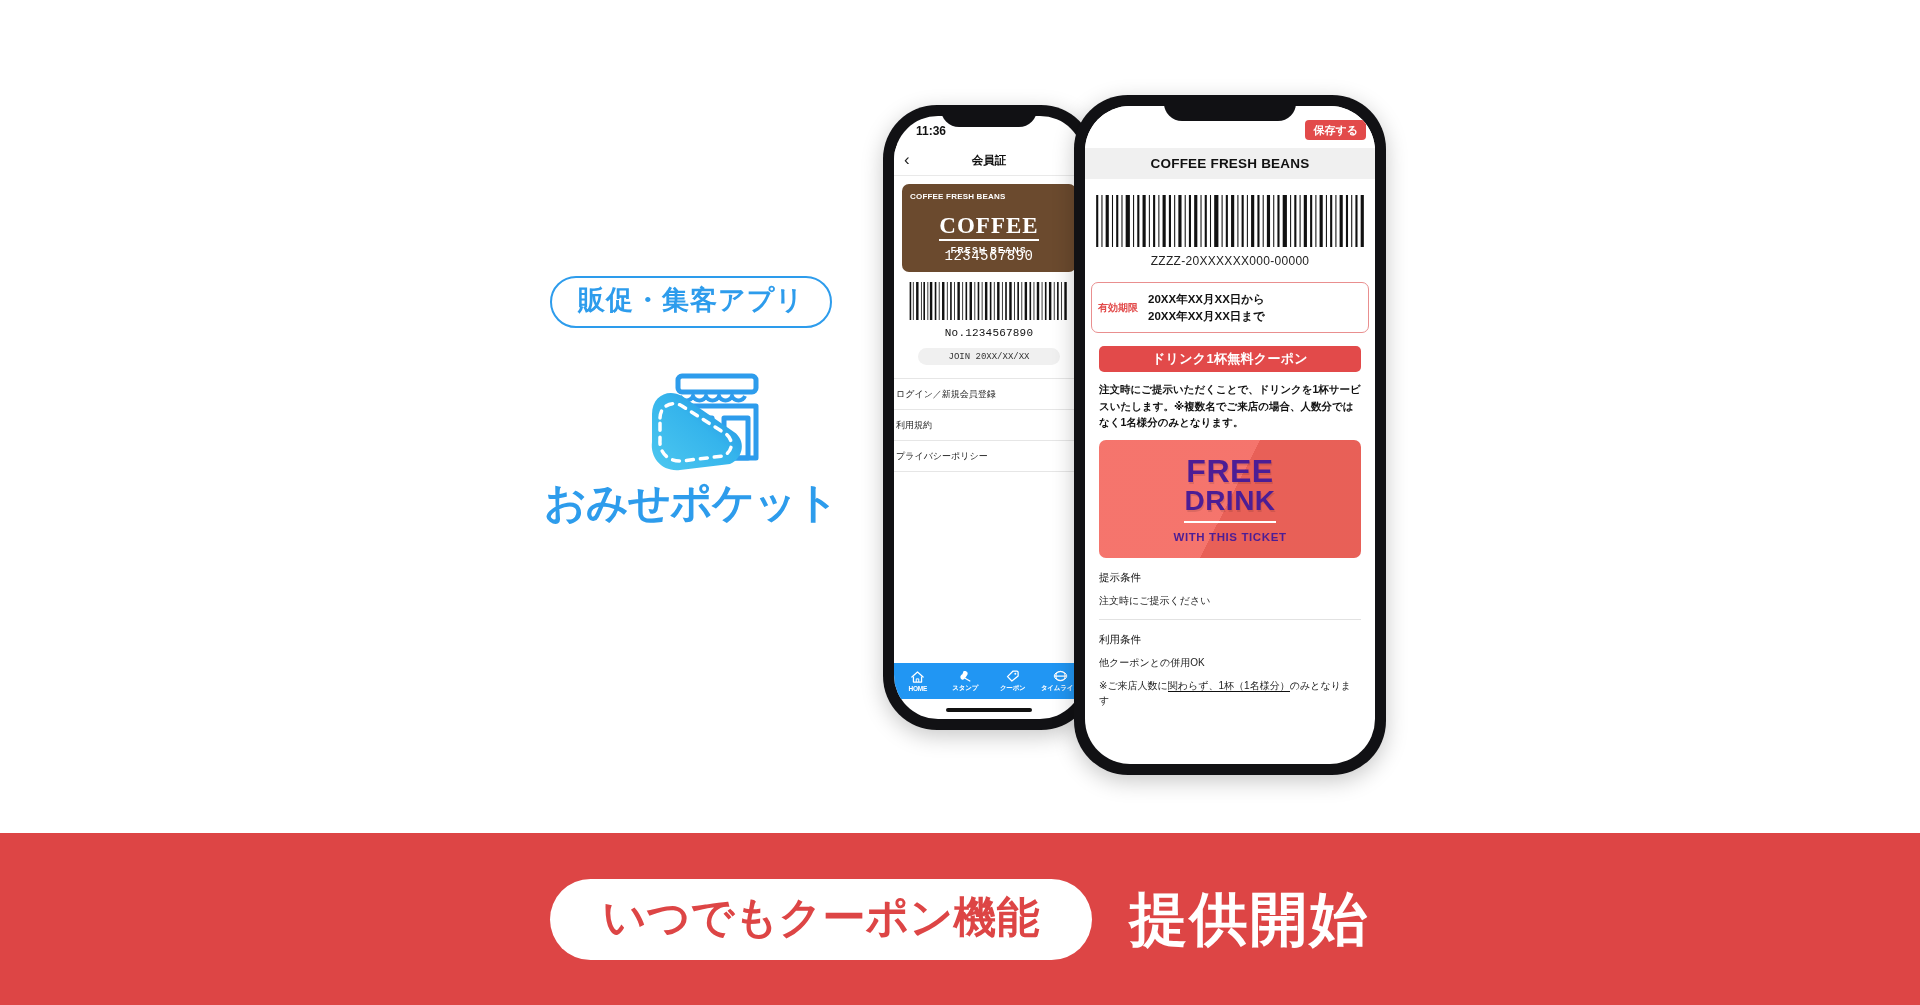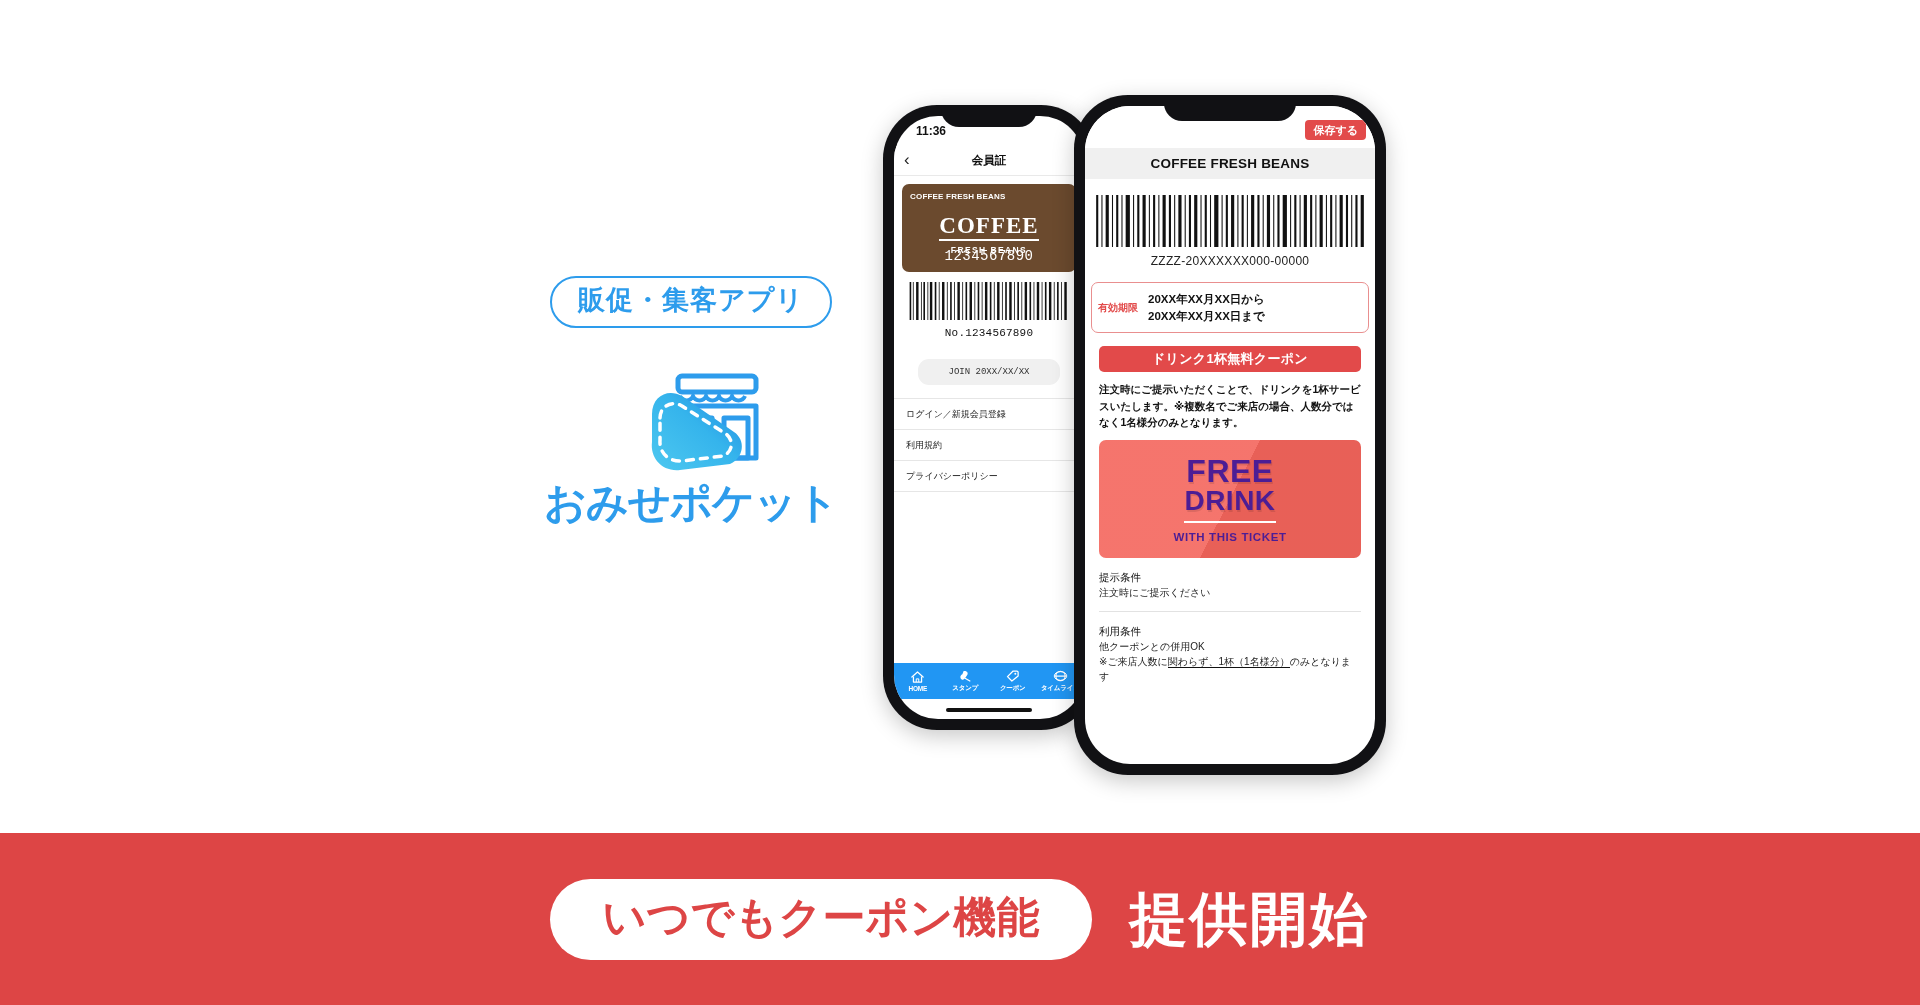--- a/index.html
+++ b/index.html
@@ -86,29 +86,29 @@
     font-size:14px;letter-spacing:.5px;
   }
 
   .bc-area{padding:10px 14px 0;text-align:center;}
   .barcode{height:38px;width:100%;}
   .bc-num{
     font-family:"Liberation Mono","DejaVu Sans Mono",monospace;
     font-size:11px;color:#111;margin-top:3px;letter-spacing:.2px;
   }
   .join-pill{
-    margin:20px auto 0;background:#f0f0f0;border-radius:11px;height:26px;
+    margin:9px auto 0;background:#f0f0f0;border-radius:11px;height:17px;
     display:flex;align-items:center;justify-content:center;
     font-family:"Liberation Mono","DejaVu Sans Mono",monospace;
     font-size:9px;color:#333;width:88%;
   }
 
   .menu-list{margin-top:13px;border-top:1px solid #e6e6e6;}
   .menu-row{
-    height:30px;display:flex;align-items:center;padding-left:12px;
+    height:30px;display:flex;align-items:center;padding-left:2px;
     border-bottom:1px solid #e6e6e6;font-size:9px;color:#222;
   }
 
   .tabbar{
     position:absolute;left:0;right:0;bottom:20px;height:36px;background:#2196f3;
     display:flex;
   }
   .tab{
     flex:1;display:flex;flex-direction:column;align-items:center;justify-content:center;
     color:#fff;gap:1px;
@@ -162,21 +162,21 @@
     background:linear-gradient(117deg,rgba(255,255,255,.10) 0%,rgba(255,255,255,.10) 50%,rgba(0,0,0,.05) 50%,rgba(0,0,0,.05) 100%);
   }
   .tk-free{font-size:32px;font-weight:700;line-height:.95;letter-spacing:.5px;position:relative;
     text-shadow:1px 2px 0 rgba(0,0,0,.10);}
   .tk-drink{font-size:28px;font-weight:700;line-height:1.05;letter-spacing:.5px;position:relative;
     text-shadow:1px 2px 0 rgba(0,0,0,.10);padding-bottom:5px;border-bottom:2px solid #fff;}
   .tk-with{font-size:11.5px;font-weight:700;letter-spacing:.6px;margin-top:8px;position:relative;}
 
   .cond-block{margin-top:13px;}
   .cond-h{font-size:10.5px;font-weight:400;color:#111;}
-  .cond-t{font-size:10px;color:#222;margin-top:0;line-height:1.5;}
+  .cond-t{font-size:10px;color:#222;margin-top:8px;line-height:1.5;}
   .cond-sep{height:1px;background:#e2e2e2;margin:11px 0 0;}
   .u-line{border-bottom:1.5px solid #111;}
 
   
   .banner{
     position:absolute;left:0;bottom:0;width:1920px;height:172px;background:#dd4545;
     display:flex;align-items:center;justify-content:center;gap:38px;
   }
   .banner-pill{
     background:#fff;color:#dd4545;border-radius:44px;

